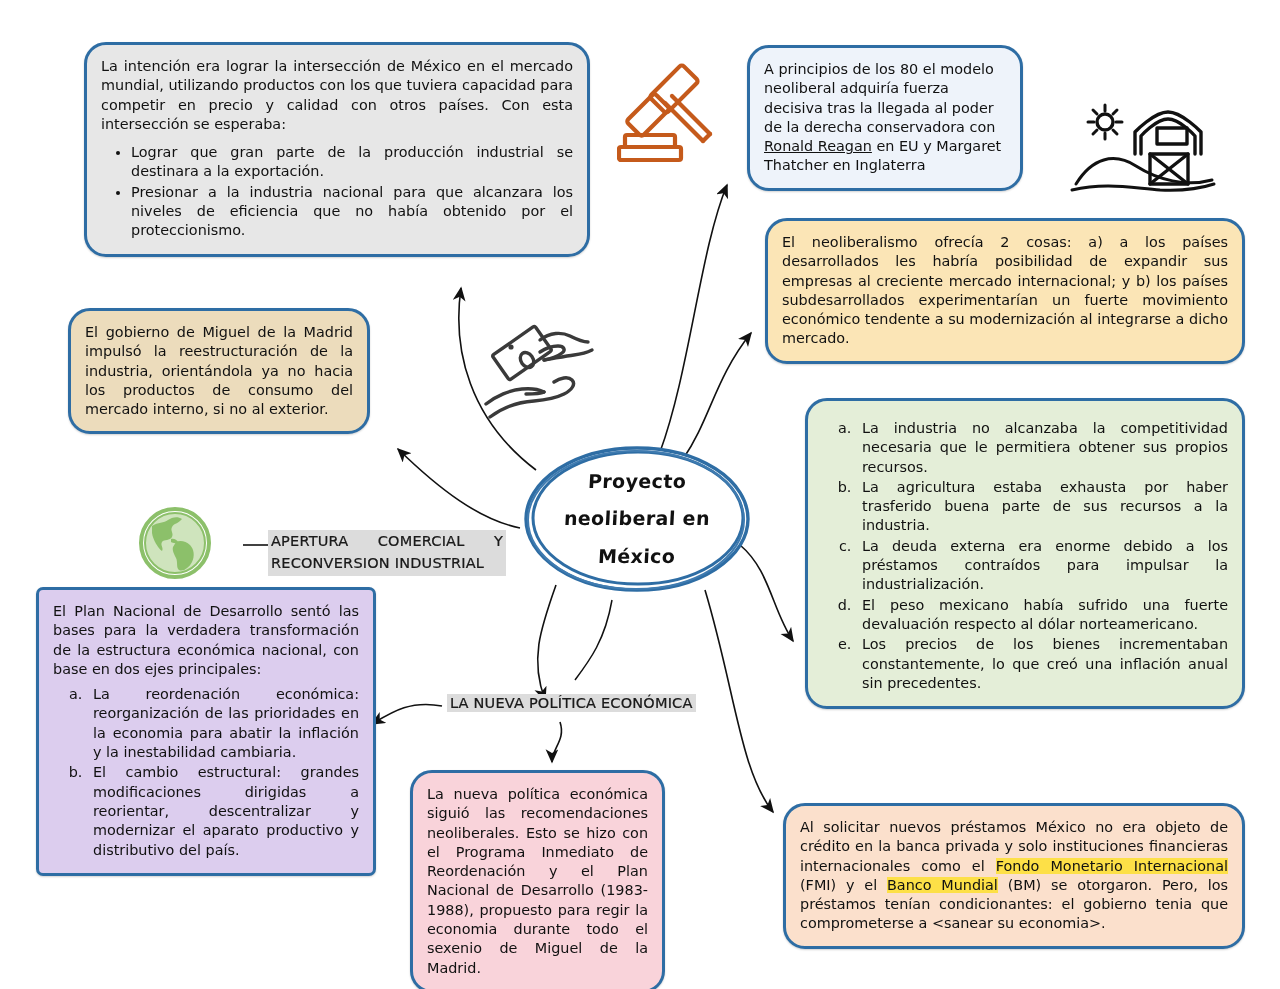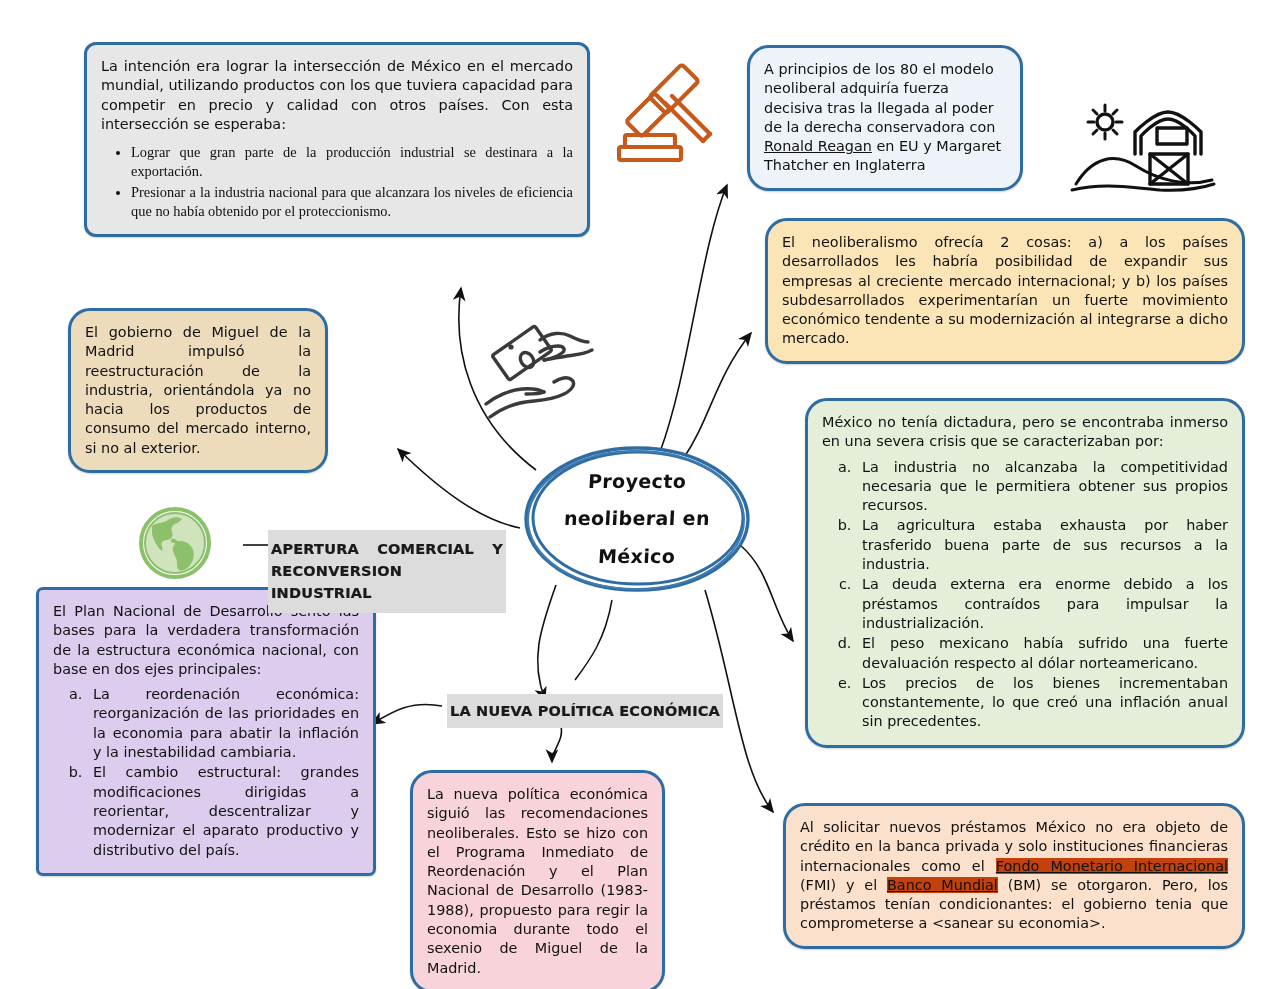--- a/index.html
+++ b/index.html
@@ -21,33 +21,33 @@
     border-radius:22px;
     padding:12px 14px;
     color:#111;
     font-size:14.4px;
     line-height:1.34;
     text-align:justify;
     text-justify:inter-word;
     box-shadow:0 1px 2px rgba(0,0,0,.18);
   }
   .node p{margin:0;}
-  .node ul{margin:9px 0 0 0;padding-left:30px;font-family:Liberation Serif, serif;}
+  .node ul{margin:9px 0 0 0;padding-left:30px;}
   .node ul li{margin-bottom:1px;}
   .node ol{margin:6px 0 0 0;padding-left:34px;}
   .node ol li{margin-bottom:1px;padding-left:6px;}
   .node ol.alpha{list-style-type:lower-alpha;}
 
   
-  #n-intencion{left:84px;top:42px;width:506px;background:#e7e7e7;border-radius:12px;}
+  #n-intencion{left:84px;top:42px;width:506px;background:#e7e7e7;border-radius:22px;}
   #n-principios{left:747px;top:45px;width:276px;background:#eef3fa;text-align:left;}
   #n-ofrecia{left:765px;top:218px;width:480px;background:#fbe5b6;}
   #n-mexico{left:805px;top:398px;width:440px;background:#e4eed8;}
   #n-solicitar{left:783px;top:803px;width:462px;background:#fbe0cc;}
-  #n-gobierno{left:68px;top:308px;width:260px;background:#ecdcbc;}
+  #n-gobierno{left:68px;top:308px;width:302px;background:#ecdcbc;}
   #n-plan{left:36px;top:587px;width:340px;background:#dccdee;border-radius:7px;}
   #n-nueva{left:410px;top:770px;width:255px;background:#f9d3da;}
 
   
   #center{
     position:absolute;left:521px;top:443px;width:232px;height:152px;
   }
   #center .ring{
     position:absolute;left:0;top:0;width:100%;height:100%;
   }
@@ -59,33 +59,33 @@
     line-height:1.95;text-align:center;
   }
   #center .ctext span{display:block;transform:skewX(-3deg);}
 
   
   .branch-label{
     position:absolute;
     background:#dcdcdc;
     color:#1a1a1a;
     font-size:14.5px;
-    font-weight:700;
+    font-weight:400;
     letter-spacing:.2px;
-    padding:9px 3px;
+    padding:1px 3px;
     white-space:nowrap;
     -webkit-text-stroke:.2px #000;
   }
   #lbl-apertura{left:268px;top:530px;width:232px;text-align:justify;white-space:normal;line-height:1.5;}
   #lbl-apertura .l1{display:flex;justify-content:space-between;}
   #lbl-nueva{left:447px;top:694px;}
 
   
   .u{text-decoration:underline;}
-  .hl{background:#c2410c;text-decoration:underline;}
+  .hl{background:#fde047;}
 
   
   .icon{position:absolute;}
   #ico-gavel{left:617px;top:52px;width:106px;height:116px;}
   #ico-money{left:478px;top:322px;width:124px;height:104px;}
   #ico-barn{left:1062px;top:92px;width:156px;height:106px;}
   #ico-globe{left:138px;top:506px;width:74px;height:74px;}
 </style>
 </head>
 <body>
@@ -136,21 +136,20 @@
 
   <div class="node" id="n-principios">
     <p><span>A principios de los 80 el modelo neoliberal adquiría fuerza decisiva tras la llegada al poder de la derecha conservadora con </span><span class="u">Ronald Reagan</span><span> en EU y Margaret Thatcher en Inglaterra</span></p>
   </div>
 
   <div class="node" id="n-ofrecia">
     <p>El neoliberalismo ofrecía 2 cosas: a) a los países desarrollados les habría posibilidad de expandir sus empresas al creciente mercado internacional; y b) los países subdesarrollados experimentarían un fuerte movimiento económico tendente a su modernización al integrarse a dicho mercado.</p>
   </div>
 
   <div class="node" id="n-mexico">
-    <p>México no tenía dictadura, pero se encontraba inmerso en una severa crisis que se caracterizaban por:</p>
     <ol class="alpha">
       <li>La industria no alcanzaba la competitividad necesaria que le permitiera obtener sus propios recursos.</li>
       <li>La agricultura estaba exhausta por haber trasferido buena parte de sus recursos a la industria.</li>
       <li>La deuda externa era enorme debido a los préstamos contraídos para impulsar la industrialización.</li>
       <li>El peso mexicano había sufrido una fuerte devaluación respecto al dólar norteamericano.</li>
       <li>Los precios de los bienes incrementaban constantemente, lo que creó una inflación anual sin precedentes.</li>
     </ol>
   </div>
 
   <div class="node" id="n-solicitar">

